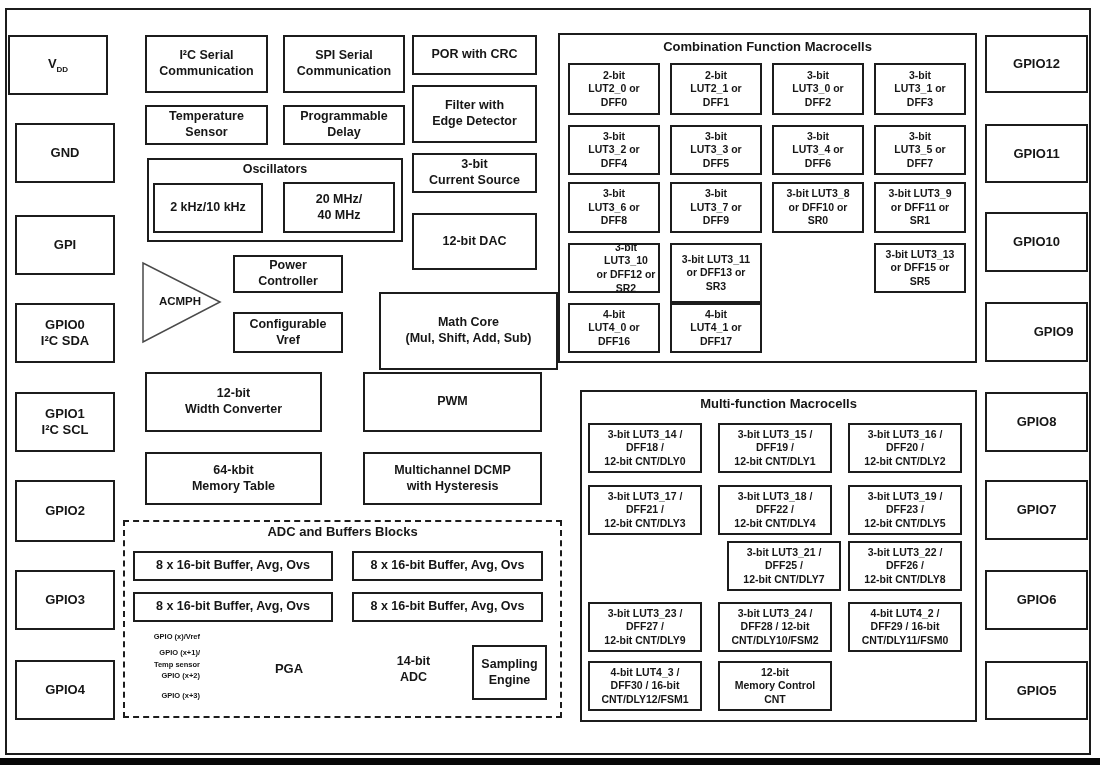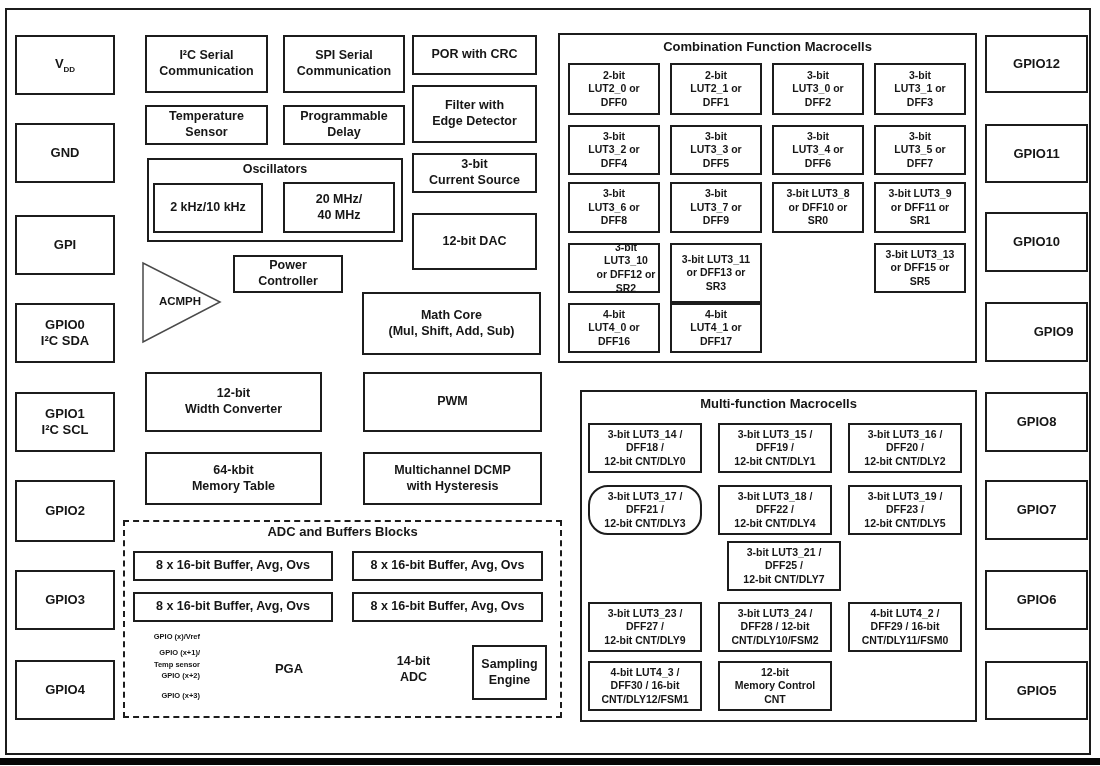--- a/index.html
+++ b/index.html
@@ -35,21 +35,21 @@
     <line x1="203" y1="679" x2="222" y2="679" stroke="#1c1c1c" stroke-width="1.5"></line>
     <line x1="203" y1="700" x2="222" y2="700" stroke="#1c1c1c" stroke-width="1.5"></line>
     <polygon points="222,631 247,644 247,700 222,712" fill="#fff" stroke="#1c1c1c" stroke-width="2"></polygon>
     <line x1="247" y1="671" x2="262" y2="671" stroke="#1c1c1c" stroke-width="1.5"></line>
     <polygon points="262,630 262,710 337,670" fill="#fff" stroke="#1c1c1c" stroke-width="2"></polygon>
     <line x1="329" y1="662" x2="354" y2="668" stroke="#1c1c1c" stroke-width="1.5"></line>
     <line x1="329" y1="681" x2="354" y2="674" stroke="#1c1c1c" stroke-width="1.5"></line>
     <polygon points="353,671 375,641 453,641 453,700 375,700" fill="#fff" stroke="#1c1c1c" stroke-width="2"></polygon>
   </svg>
 
-  <div class="box pin" style="left:15px;top:35px;width:100px;height:60px;">
+  <div class="box pin" style="left:8px;top:35px;width:100px;height:60px;">
     <span><span>V</span><sub>DD</sub></span>
   </div>
   <div class="box pin" style="left:15px;top:123px;width:100px;height:60px;">GND</div>
   <div class="box pin" style="left:15px;top:215px;width:100px;height:60px;">GPI</div>
   <div class="box pin" style="left:15px;top:303px;width:100px;height:60px;">GPIO0
 I²C SDA</div>
   <div class="box pin" style="left:15px;top:392px;width:100px;height:60px;">GPIO1
 I²C SCL</div>
   <div class="box pin" style="left:15px;top:480px;width:100px;height:62px;">GPIO2</div>
   <div class="box pin" style="left:15px;top:570px;width:100px;height:60px;">GPIO3</div>
@@ -82,21 +82,23 @@
   <div class="box blk" style="left:283px;top:182px;width:112px;height:51px;">20 MHz/
 40 MHz</div>
 
   <div class="box blk" style="left:412px;top:153px;width:125px;height:40px;">3-bit
 Current Source</div>
   <div class="box blk" style="left:412px;top:213px;width:125px;height:57px;">12-bit DAC</div>
 
   <div class="shapelabel" style="left:141px;top:295px;width:78px;font-size:11.5px;">ACMPH</div>
   <div class="box blk" style="left:233px;top:255px;width:110px;height:38px;">Power
 Controller</div>
-  <div class="box blk" style="left:362px;top:292px;width:179px;height:63px;">Math Core
+  <div class="box blk" style="left:233px;top:312px;width:110px;height:41px;">Configurable
+Vref</div>
+  <div class="box blk" style="left:379px;top:292px;width:179px;height:78px;">Math Core
 (Mul, Shift, Add, Sub)</div>
 
   <div class="box blk" style="left:145px;top:372px;width:177px;height:60px;">12-bit
 Width Converter</div>
   <div class="box blk" style="left:363px;top:372px;width:179px;height:60px;">PWM</div>
   <div class="box blk" style="left:145px;top:452px;width:177px;height:53px;">64-kbit
 Memory Table</div>
   <div class="box blk" style="left:363px;top:452px;width:179px;height:53px;">Multichannel DCMP
 with Hysteresis</div>
 
@@ -179,32 +181,35 @@
 
   <div class="box cell" style="left:588px;top:423px;width:114px;height:50px;">3-bit LUT3_14 /
 DFF18 /
 12-bit CNT/DLY0</div>
   <div class="box cell" style="left:718px;top:423px;width:114px;height:50px;">3-bit LUT3_15 /
 DFF19 /
 12-bit CNT/DLY1</div>
   <div class="box cell" style="left:848px;top:423px;width:114px;height:50px;">3-bit LUT3_16 /
 DFF20 /
 12-bit CNT/DLY2</div>
-  <div class="box cell" style="left:588px;top:485px;width:114px;height:50px;border-radius:20px;">3-bit LUT3_17 /
+  <div class="box cell" style="left:588px;top:485px;width:114px;height:50px;">3-bit LUT3_17 /
 DFF21 /
 12-bit CNT/DLY3</div>
   <div class="box cell" style="left:718px;top:485px;width:114px;height:50px;">3-bit LUT3_18 /
 DFF22 /
 12-bit CNT/DLY4</div>
   <div class="box cell" style="left:848px;top:485px;width:114px;height:50px;">3-bit LUT3_19 /
 DFF23 /
 12-bit CNT/DLY5</div>
   <div class="box cell" style="left:718px;top:541px;width:114px;height:50px;margin-left:9px;">3-bit LUT3_21 /
 DFF25 /
 12-bit CNT/DLY7</div>
+  <div class="box cell" style="left:848px;top:541px;width:114px;height:50px;">3-bit LUT3_22 /
+DFF26 /
+12-bit CNT/DLY8</div>
   <div class="box cell" style="left:588px;top:602px;width:114px;height:50px;">3-bit LUT3_23 /
 DFF27 /
 12-bit CNT/DLY9</div>
   <div class="box cell" style="left:718px;top:602px;width:114px;height:50px;">3-bit LUT3_24 /
 DFF28 / 12-bit
 CNT/DLY10/FSM2</div>
   <div class="box cell" style="left:848px;top:602px;width:114px;height:50px;">4-bit LUT4_2 /
 DFF29 / 16-bit
 CNT/DLY11/FSM0</div>
   <div class="box cell" style="left:588px;top:661px;width:114px;height:50px;">4-bit LUT4_3 /

